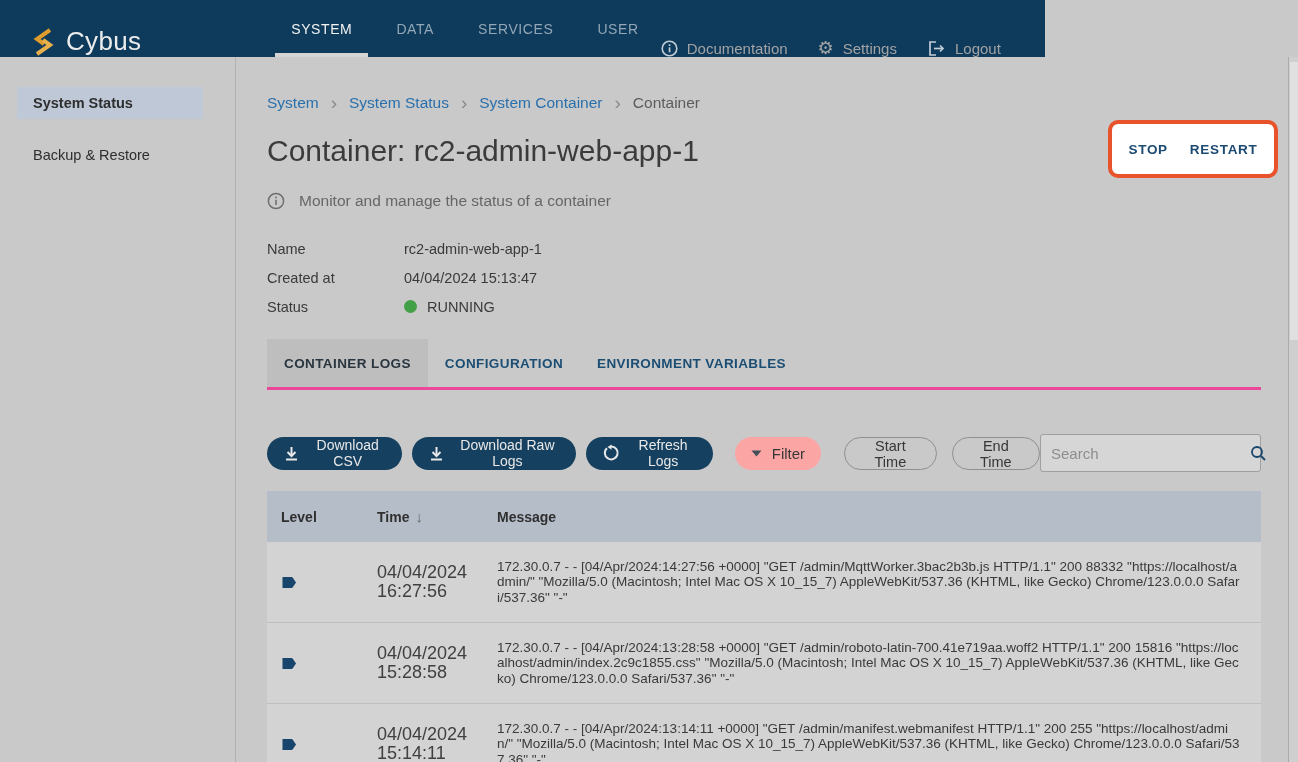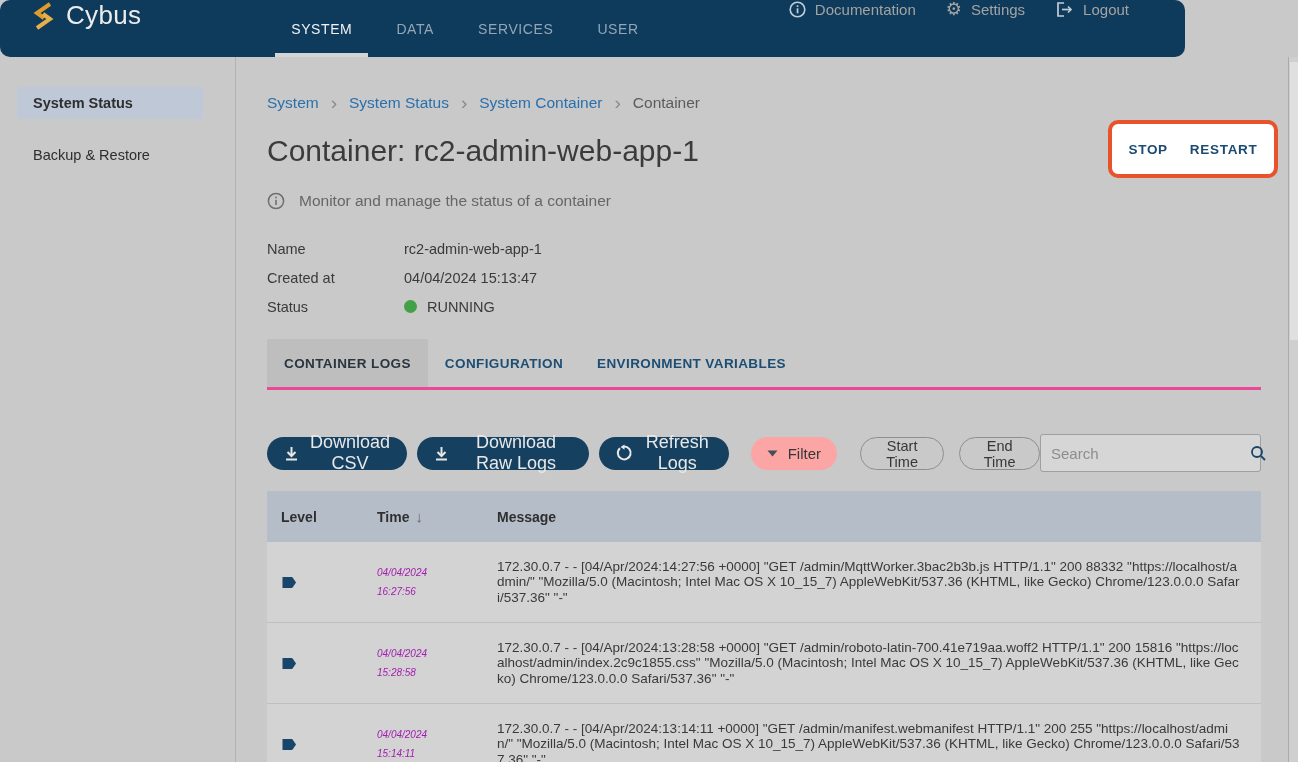--- a/index.html
+++ b/index.html
@@ -1,20 +1,20 @@
 <!DOCTYPE html>
 <html><head>
 <meta charset="utf-8">
 <style>
   * { margin:0; padding:0; box-sizing:border-box; }
   html,body { width:1298px; height:762px; overflow:hidden; }
   body { font-family:"Liberation Sans", sans-serif; background:#c9c9c9; position:relative; }
 
   
-  .navbar { position:absolute; top:0; left:0; width:1185px; height:57px; background:#0e3a5c; display:flex; align-items:flex-start; z-index:30;border-radius:10px; }
+  .navbar { position:absolute; top:0; left:0; width:1045px; height:57px; background:#0e3a5c; display:flex; align-items:flex-end; z-index:30; }
   .brand { display:flex; align-items:center; gap:9px; margin-left:30px; }
   .brand-text { color:#ececec; font-size:26px; letter-spacing:0.3px; }
   .nav-tabs { display:flex; height:57px; margin-left:128px; }
   .nav-tab { position:relative; display:flex; align-items:center; padding:0 22px; height:57px; font-size:14px; letter-spacing:0.6px; color:#93a7b6; cursor:pointer; }
   .nav-tab.active { color:#f2f2f2; }
   .nav-tab.active::after { content:""; position:absolute; left:6px; right:6px; bottom:0; height:4px; background:#d4d4d4; }
   .nav-actions { display:flex; align-items:center; gap:30px; margin-left:auto; margin-right:56px; }
   .nav-action { display:flex; align-items:center; gap:9px; color:#a3a3a3; font-size:15px; cursor:pointer; }
   .gear-glyph { font-size:18px; line-height:1; }
 
@@ -44,37 +44,37 @@
   .detail-row { display:flex; align-items:center; height:29px; font-size:14.5px; color:#3a3a3a; }
   .detail-label { width:137px; }
   .status-dot { width:13px; height:13px; border-radius:50%; background:#43a047; margin-right:10px; }
   .detail-value { display:flex; align-items:center; }
 
   .tabs { display:flex; margin-top:18px; border-bottom:3px solid #ec4899; }
   .tab { height:48px; display:flex; align-items:center; padding:0 17px; font-size:13.5px; font-weight:bold; letter-spacing:0.4px; color:#1c4e74; cursor:pointer; }
   .tab.active { color:#29353f; background:rgba(0,0,0,0.05); }
 
   .toolbar { display:flex; align-items:center; margin-top:44px; height:38px; }
-  .btn-navy { display:flex; align-items:center; gap:9px; background:#15405f; color:#e8e8e8; border:none; border-radius:17px; height:33px; padding:0 16px; font-family:"Liberation Sans",sans-serif; font-size:18px; cursor:pointer; }
+  .btn-navy { display:flex; align-items:center; gap:9px; background:#15405f; color:#e8e8e8; border:none; border-radius:17px; height:33px; padding:0 16px; font-family:"Liberation Sans",sans-serif; font-size:14px; cursor:pointer; }
   .btn-navy + .btn-navy { margin-left:10px; }
   .btn-filter { display:flex; align-items:center; gap:10px; background:#fca5a5; border:none; border-radius:17px; height:33px; padding:0 16px; font-family:"Liberation Sans",sans-serif; font-size:15px; color:#373737; margin-left:22px; cursor:pointer; }
   .btn-outline { background:transparent; border:1px solid #8f8f8f; border-radius:17px; height:33px; padding:0 17px; font-family:"Liberation Sans",sans-serif; font-size:14.5px; color:#373737; cursor:pointer; }
   .btn-start { margin-left:23px; } .btn-end { margin-left:15px; }
   .search-box { margin-left:auto; width:221px; height:38px; background:#d6d6d6; border:1px solid #9f9f9f; border-radius:3px; display:flex; align-items:center; padding:0 10px; }
   .search-input { flex:1; border:none; background:transparent; outline:none; font-family:"Liberation Sans",sans-serif; font-size:15px; color:#3a3a3a; }
   .search-input::placeholder { color:#8d8d8d; }
 
   .log-table { margin-top:19px; width:994px; }
   .t-header { display:flex; align-items:center; height:51px; background:#b5bdc9; font-size:14px; font-weight:bold; color:#2f2f2f; }
   .col-level { width:110px; padding-left:14px; }
   .col-time  { width:120px; }
   .col-msg   { flex:1; padding-right:21px; }
   .sort-icon { color:#6a6a6a; font-weight:normal; font-size:15px; margin-left:6px; }
   .t-row { display:flex; align-items:center; height:81px; background:#d3d3d3; border-bottom:1px solid #bfbfbf; }
-  .time-cell { font-size:10px; color:#a21caf; line-height:19px;font-style:italic; }
+  .time-cell { font-size:18px; color:#404040; line-height:19px; }
   .msg-cell { font-size:13.5px; color:#3a3a3a; line-height:15.5px; word-break:break-all; }
 
   
   .scrollbar { position:absolute; top:57px; right:0; width:10px; bottom:0; background:#cfcfcf; border-left:1px solid #ababab; }
   .scroll-thumb { position:absolute; top:5px; left:1px; right:0; height:278px; background:#e0e0e0; }
 
   svg { display:block; }
 </style>
 </head>
 <body>

